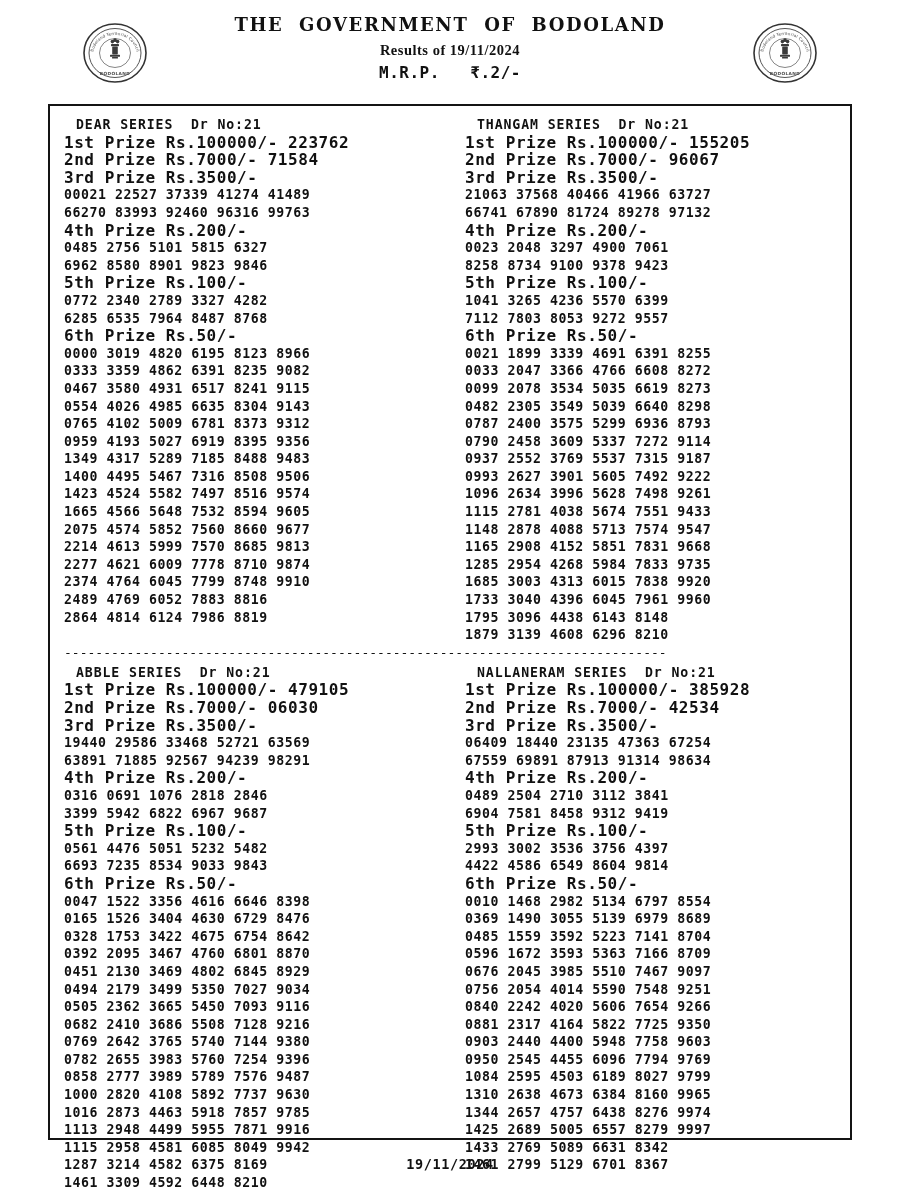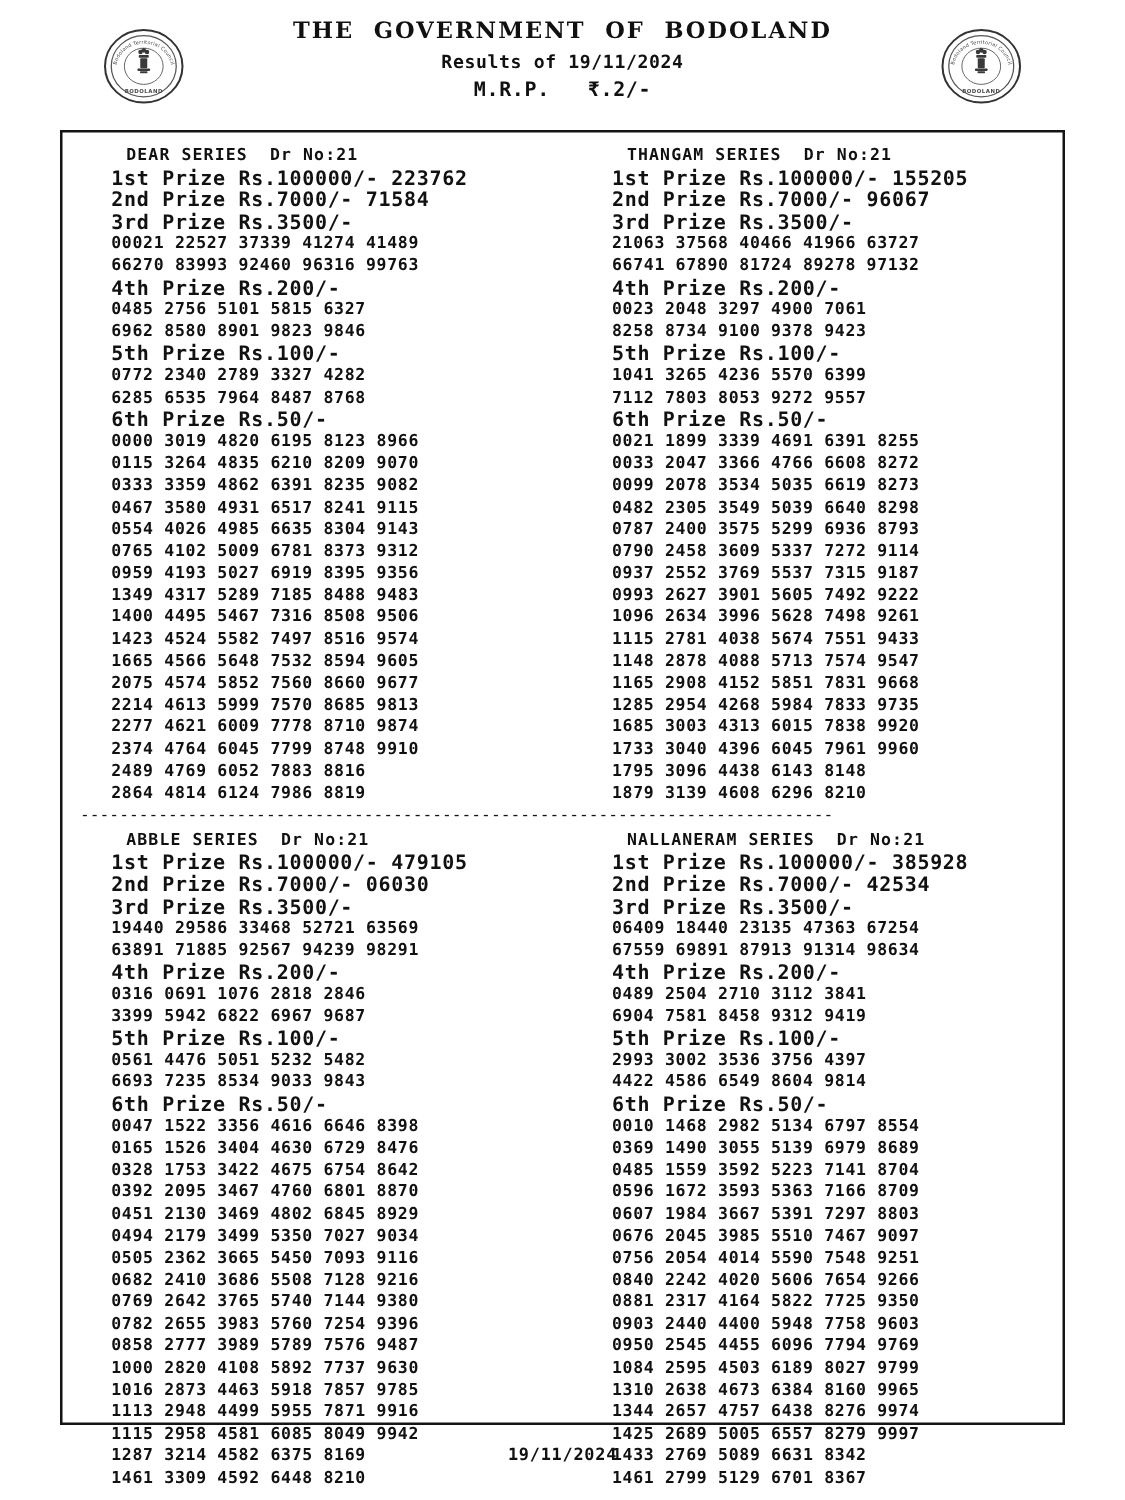--- a/index.html
+++ b/index.html
@@ -33,20 +33,21 @@
     letter-spacing: 1.6px;
     margin: 0 0 7px 0;
     white-space: pre;
   }
   .results-line {
     font-size: 14.5px;
     font-weight: bold;
     letter-spacing: 0.5px;
     margin: 0 0 4px 0;
     white-space: pre;
+    font-family: Liberation Serif, serif;
   }
   .mrp-line {
     font-size: 16px;
     font-weight: bold;
     letter-spacing: 0.5px;
     margin: 0;
     white-space: pre;
   }
 
   .seal {
@@ -71,21 +72,20 @@
     padding: 10px 12px 0 14px;
   }
 
   .half {
     display: flex;
     flex-direction: row;
   }
   .col {
     width: 50%;
     box-sizing: border-box;
-    margin-left: 25px;
   }
   .col-right { padding-left: 14px; }
 
   .series-title {
     font-size: 13.2px;
     font-weight: bold;
     letter-spacing: 0.9px;
     white-space: pre;
     padding-left: 12px;
     line-height: 17.6px;
@@ -195,21 +195,20 @@
         <div class="num-row">00021 22527 37339 41274 41489</div>
         <div class="num-row">66270 83993 92460 96316 99763</div>
         <div class="prize-line">4th Prize Rs.200/-</div>
         <div class="num-row">0485 2756 5101 5815 6327</div>
         <div class="num-row">6962 8580 8901 9823 9846</div>
         <div class="prize-line">5th Prize Rs.100/-</div>
         <div class="num-row">0772 2340 2789 3327 4282</div>
         <div class="num-row">6285 6535 7964 8487 8768</div>
         <div class="prize-line">6th Prize Rs.50/-</div>
         <div class="num-row">0000 3019 4820 6195 8123 8966</div>
-        <div class="num-row">0115 3264 4835 6210 8209 9070</div>
         <div class="num-row">0333 3359 4862 6391 8235 9082</div>
         <div class="num-row">0467 3580 4931 6517 8241 9115</div>
         <div class="num-row">0554 4026 4985 6635 8304 9143</div>
         <div class="num-row">0765 4102 5009 6781 8373 9312</div>
         <div class="num-row">0959 4193 5027 6919 8395 9356</div>
         <div class="num-row">1349 4317 5289 7185 8488 9483</div>
         <div class="num-row">1400 4495 5467 7316 8508 9506</div>
         <div class="num-row">1423 4524 5582 7497 8516 9574</div>
         <div class="num-row">1665 4566 5648 7532 8594 9605</div>
         <div class="num-row">2075 4574 5852 7560 8660 9677</div>
@@ -299,21 +298,20 @@
         <div class="num-row">0489 2504 2710 3112 3841</div>
         <div class="num-row">6904 7581 8458 9312 9419</div>
         <div class="prize-line">5th Prize Rs.100/-</div>
         <div class="num-row">2993 3002 3536 3756 4397</div>
         <div class="num-row">4422 4586 6549 8604 9814</div>
         <div class="prize-line">6th Prize Rs.50/-</div>
         <div class="num-row">0010 1468 2982 5134 6797 8554</div>
         <div class="num-row">0369 1490 3055 5139 6979 8689</div>
         <div class="num-row">0485 1559 3592 5223 7141 8704</div>
         <div class="num-row">0596 1672 3593 5363 7166 8709</div>
-        <div class="num-row">0607 1984 3667 5391 7297 8803</div>
         <div class="num-row">0676 2045 3985 5510 7467 9097</div>
         <div class="num-row">0756 2054 4014 5590 7548 9251</div>
         <div class="num-row">0840 2242 4020 5606 7654 9266</div>
         <div class="num-row">0881 2317 4164 5822 7725 9350</div>
         <div class="num-row">0903 2440 4400 5948 7758 9603</div>
         <div class="num-row">0950 2545 4455 6096 7794 9769</div>
         <div class="num-row">1084 2595 4503 6189 8027 9799</div>
         <div class="num-row">1310 2638 4673 6384 8160 9965</div>
         <div class="num-row">1344 2657 4757 6438 8276 9974</div>
         <div class="num-row">1425 2689 5005 6557 8279 9997</div>

